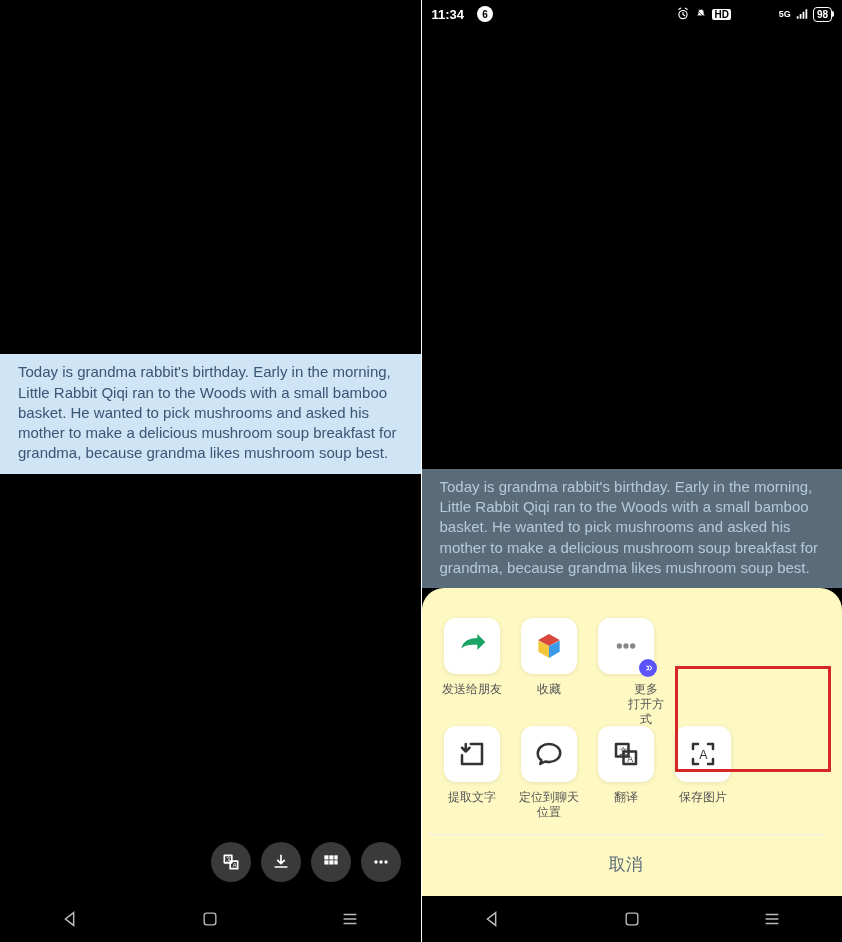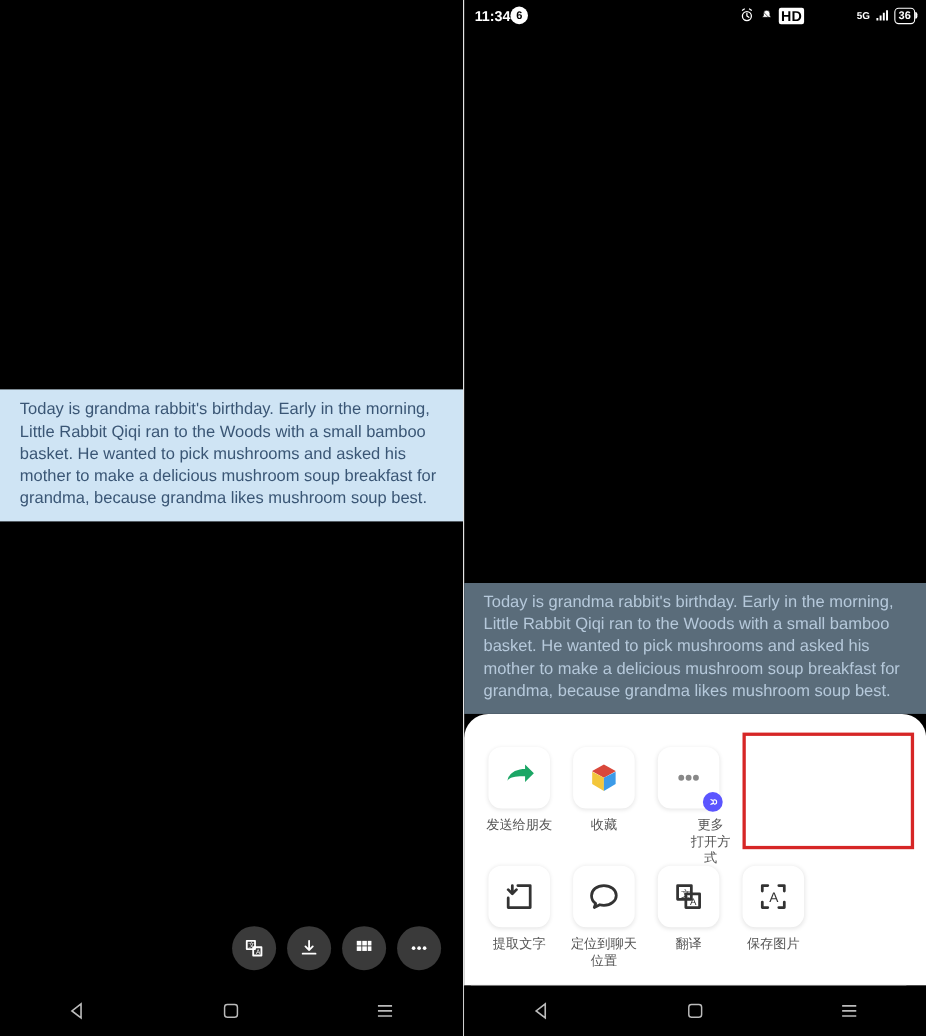--- a/index.html
+++ b/index.html
@@ -3,45 +3,45 @@
   <meta charset="utf-8">
   <style>
     * { margin: 0; padding: 0; box-sizing: border-box; }
     body { font-family: -apple-system, "Microsoft YaHei", "PingFang SC", sans-serif; background: #f0f0f0; }
     .container { display: flex; width: 842px; height: 942px; }
     .panel { flex: 1; background: #000; position: relative; display: flex; flex-direction: column; }
     .panel-left { border-right: 1px solid #fff; }
 
     
     .status-bar { height: 28px; display: flex; align-items: center; justify-content: space-between; padding: 0 10px; color: #fff; font-size: 13px; font-weight: 600; }
-    .status-left { display: flex; align-items: center; gap: 0; }
+    .status-left { display: flex; align-items: center; gap: 13px; }
     .status-badge { background: #fff; color: #000; border-radius: 50%; width: 16px; height: 16px; display: flex; align-items: center; justify-content: center; font-size: 10px; font-weight: 700; }
     .status-right { display: flex; align-items: center; gap: 4px; }
     .battery-frame { border: 1.5px solid #fff; border-radius: 4px; padding: 1px 3px; font-size: 10px; font-weight: 700; position: relative; }
     .battery-frame::after { content:""; position:absolute; right:-3px; top:3px; width:2px; height:6px; background:#fff; border-radius:0 2px 2px 0; }
-    .hd-badge { background:#fff; color:#000; border-radius:2px; font-size:13px; font-weight:800; padding:0 2px; }
+    .hd-badge { background:#fff; color:#000; border-radius:2px; font-size:10px; font-weight:800; padding:0 2px; }
     .signal-txt { font-size:9px; font-weight:700;margin-left:44px; }
 
     .fill { flex:1; }
 
     
     .story-block { padding: 8px 10px 10px 18px; font-size: 15px; line-height: 1.35; color: #3a5675; }
     .story-left { background: #cfe4f4; }
     .story-right { background: #5a6c7a; color: #b6c9db; }
 
     
     .tray-left { display: flex; justify-content: flex-end; gap: 10px; padding: 14px 20px 14px 0; }
     .round-btn { width: 40px; height: 40px; border-radius: 50%; background: #3a3a3a; color: #fff; display: flex; align-items: center; justify-content: center; cursor: pointer; }
 
     
     .nav-bar { height: 46px; background: #000; display: flex; align-items: center; justify-content: space-around; }
     .nav-btn { color: #ccc; display:flex; align-items:center; justify-content:center; width:40px; height:40px; cursor:pointer; }
 
     
-    .action-sheet { background: #ffffff; border-radius: 22px 22px 0 0; padding: 30px 18px 0 6px; }
+    .action-sheet { background: #fef9c3; border-radius: 22px 22px 0 0; padding: 30px 18px 0 6px; }
     .sheet-section { display: flex; gap: 0; padding: 0 6px 14px 6px; }
     .sheet-item { width: 77px; display: flex; flex-direction: column; align-items: center; gap: 8px; cursor:pointer; }
     .sheet-icon { width: 56px; height: 56px; border-radius: 12px; background: #fff; box-shadow: 0 1px 4px rgba(0,0,0,0.10); display: flex; align-items: center; justify-content: center; }
     .sheet-label { font-size: 12px; color: #555; text-align: center; line-height: 1.25; height: 30px; }
     .hr { height: 1px; background: #eee; margin: 0 0 0 0; }
     .cancel-btn { text-align: center; color: #5b6b7a; font-size: 17px; padding: 18px 0 20px; cursor:pointer; }
 
     .red-box { border: 3px solid #d62626; position: absolute; }
 
     
@@ -127,21 +127,21 @@
             <path d="M12 9v4l3 2 M5 4l3-2 M19 4l-3-2" class="svw"></path>
           </svg>
         <svg width="14" height="14" viewBox="0 0 24 24">
             <path d="M12 4a5 5 0 0 0-5 5v3l-2 3h14l-2-3V9a5 5 0 0 0-5-5z M4 4l16 16" fill="#fff" stroke="#000" stroke-width="1"></path>
           </svg>
         <span class="hd-badge">HD</span>
         <span class="signal-txt">5G</span>
         <svg width="14" height="14" viewBox="0 0 24 24">
             <path d="M3 20h3v-4H3zM8 20h3v-8H8zM13 20h3V8h-3zM18 20h3V4h-3z" fill="#fff"></path>
           </svg>
-        <span class="battery-frame">36</span>
+        <span class="battery-frame">98</span>
       </div>
     </div>
 
     <div class="fill"></div>
 
     <div class="story-block story-right">
       <span>Today is grandma rabbit's birthday. Early in the morning, Little Rabbit Qiqi ran to the Woods with a small bamboo basket. He wanted to pick mushrooms and asked his mother to make a delicious mushroom soup breakfast for grandma, because grandma likes mushroom soup best.</span>
     </div>
 
     <div class="action-sheet">
@@ -216,20 +216,23 @@
             <svg width="30" height="30" viewBox="0 0 24 24">
                 <path class="svc" d="M4 8V4h4 M20 8V4h-4 M4 16v4h4 M20 16v4h-4"></path>
                 <text x="9" y="16" font-size="10" fill="#333">A</text>
               </svg>
           </div>
           <div class="sheet-label">保存图片</div>
         </div>
       </div>
 
       <div class="hr"></div>
+      <div class="cancel-btn">
+        <span>取消</span>
+      </div>
     </div>
 
     <div class="nav-bar">
       <div class="nav-btn">
         <svg width="22" height="22" viewBox="0 0 24 24">
             <path d="M16 5 7 12l9 7z" fill="none" stroke="#bbb" stroke-width="1.6"></path>
           </svg>
       </div>
       <div class="nav-btn">
         <svg width="20" height="20" viewBox="0 0 24 24">

